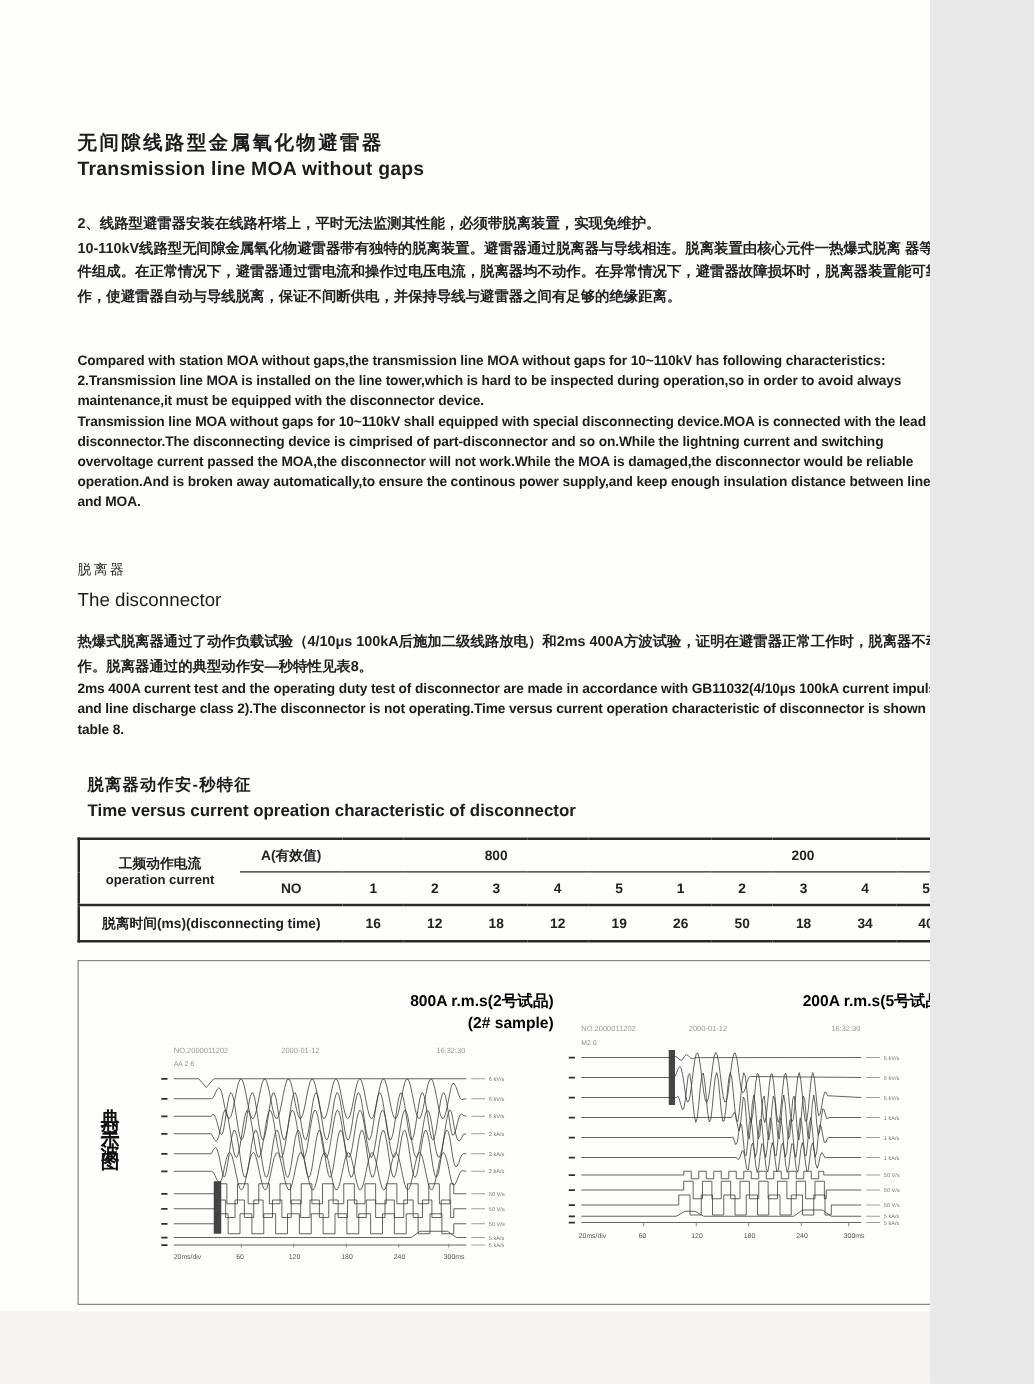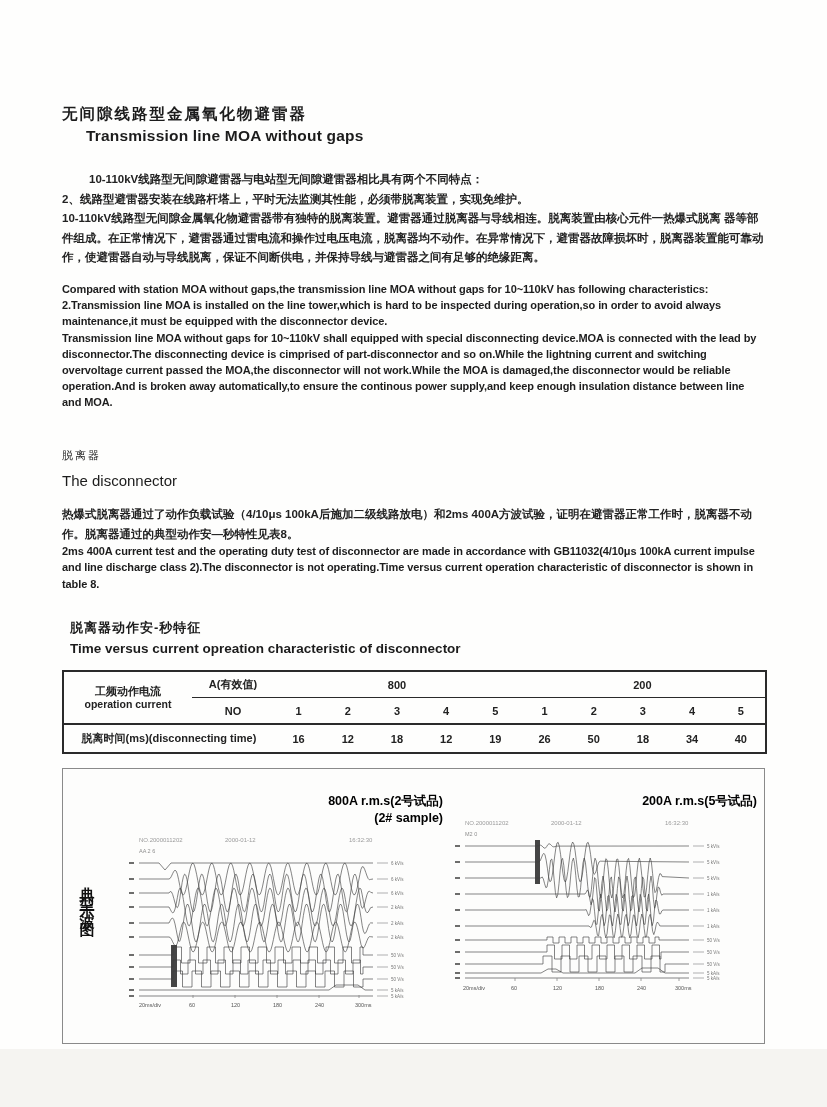--- a/index.html
+++ b/index.html
@@ -1,25 +1,25 @@
 <!DOCTYPE html>
 <html><head>
 <meta charset="utf-8">
 <style>
   html,body{margin:0;padding:0;background:#e8e8e8;}
   .page{
-    position:relative;width:827px;height:1107px;background:#fefefdff;
+    position:relative;width:744px;height:1107px;background:#fefefdff;
     background:#fefefd;overflow:hidden;
     font-family:"Liberation Sans",sans-serif;color:#1c1c1c;
   }
   .content{position:absolute;left:62px;top:0;width:703px;}
   .abs{position:absolute;left:0;width:703px;}
 
   .title-zh{top:104px;font-size:15.5px;font-weight:bold;letter-spacing:2px;}
-  .title-en{top:127px;font-size:15.5px;font-weight:bold;letter-spacing:.2px;margin-left:24px;}
+  .title-en{top:127px;font-size:15.5px;font-weight:bold;letter-spacing:.2px;}
 
   .zh-block{top:170px;font-size:11.5px;font-weight:bold;line-height:19.6px;color:#222;}
   .zh-block p{margin:0;}
   .zh-block .indent{text-indent:27px;}
 
   .en-block{top:281px;font-size:11px;font-weight:bold;line-height:16.2px;letter-spacing:-.1px;color:#1d1d1d;}
   .en-block p{margin:0;}
 
   .sec-zh{top:448px;font-size:11px;font-weight:normal;letter-spacing:2px;}
   .sec-en{top:472px;font-size:15px;font-weight:normal;}
@@ -55,21 +55,20 @@
 </head>
 <body>
 
 <div class="page">
   <div class="content">
 
     <div class="abs title-zh">无间隙线路型金属氧化物避雷器</div>
     <div class="abs title-en">Transmission line MOA without gaps</div>
 
     <div class="abs zh-block">
-      <p class="indent">10-110kV线路型无间隙避雷器与电站型无间隙避雷器相比具有两个不同特点：</p>
       <p>2、线路型避雷器安装在线路杆塔上，平时无法监测其性能，必须带脱离装置，实现免维护。</p>
       <p>10-110kV线路型无间隙金属氧化物避雷器带有独特的脱离装置。避雷器通过脱离器与导线相连。脱离装置由核心元件一热爆式脱离 器等部件组成。在正常情况下，避雷器通过雷电流和操作过电压电流，脱离器均不动作。在异常情况下，避雷器故障损坏时，脱离器装置能可靠动作，使避雷器自动与导线脱离，保证不间断供电，并保持导线与避雷器之间有足够的绝缘距离。</p>
     </div>
 
     <div class="abs en-block">
       <p>Compared with station MOA without gaps,the transmission line MOA without gaps for 10~110kV has following characteristics:</p>
       <p>2.Transmission line MOA is installed on the line tower,which is hard to be inspected during operation,so in order to avoid always maintenance,it must be equipped with the disconnector device.</p>
       <p>Transmission line MOA without gaps for 10~110kV shall equipped with special disconnecting device.MOA is connected with the lead by disconnector.The disconnecting device is cimprised of part-disconnector and so on.While the lightning current and switching overvoltage current passed the MOA,the disconnector will not work.While the MOA is damaged,the disconnector would be reliable operation.And is broken away automatically,to ensure the continous power supply,and keep enough insulation distance between line and MOA.</p>
     </div>
 

